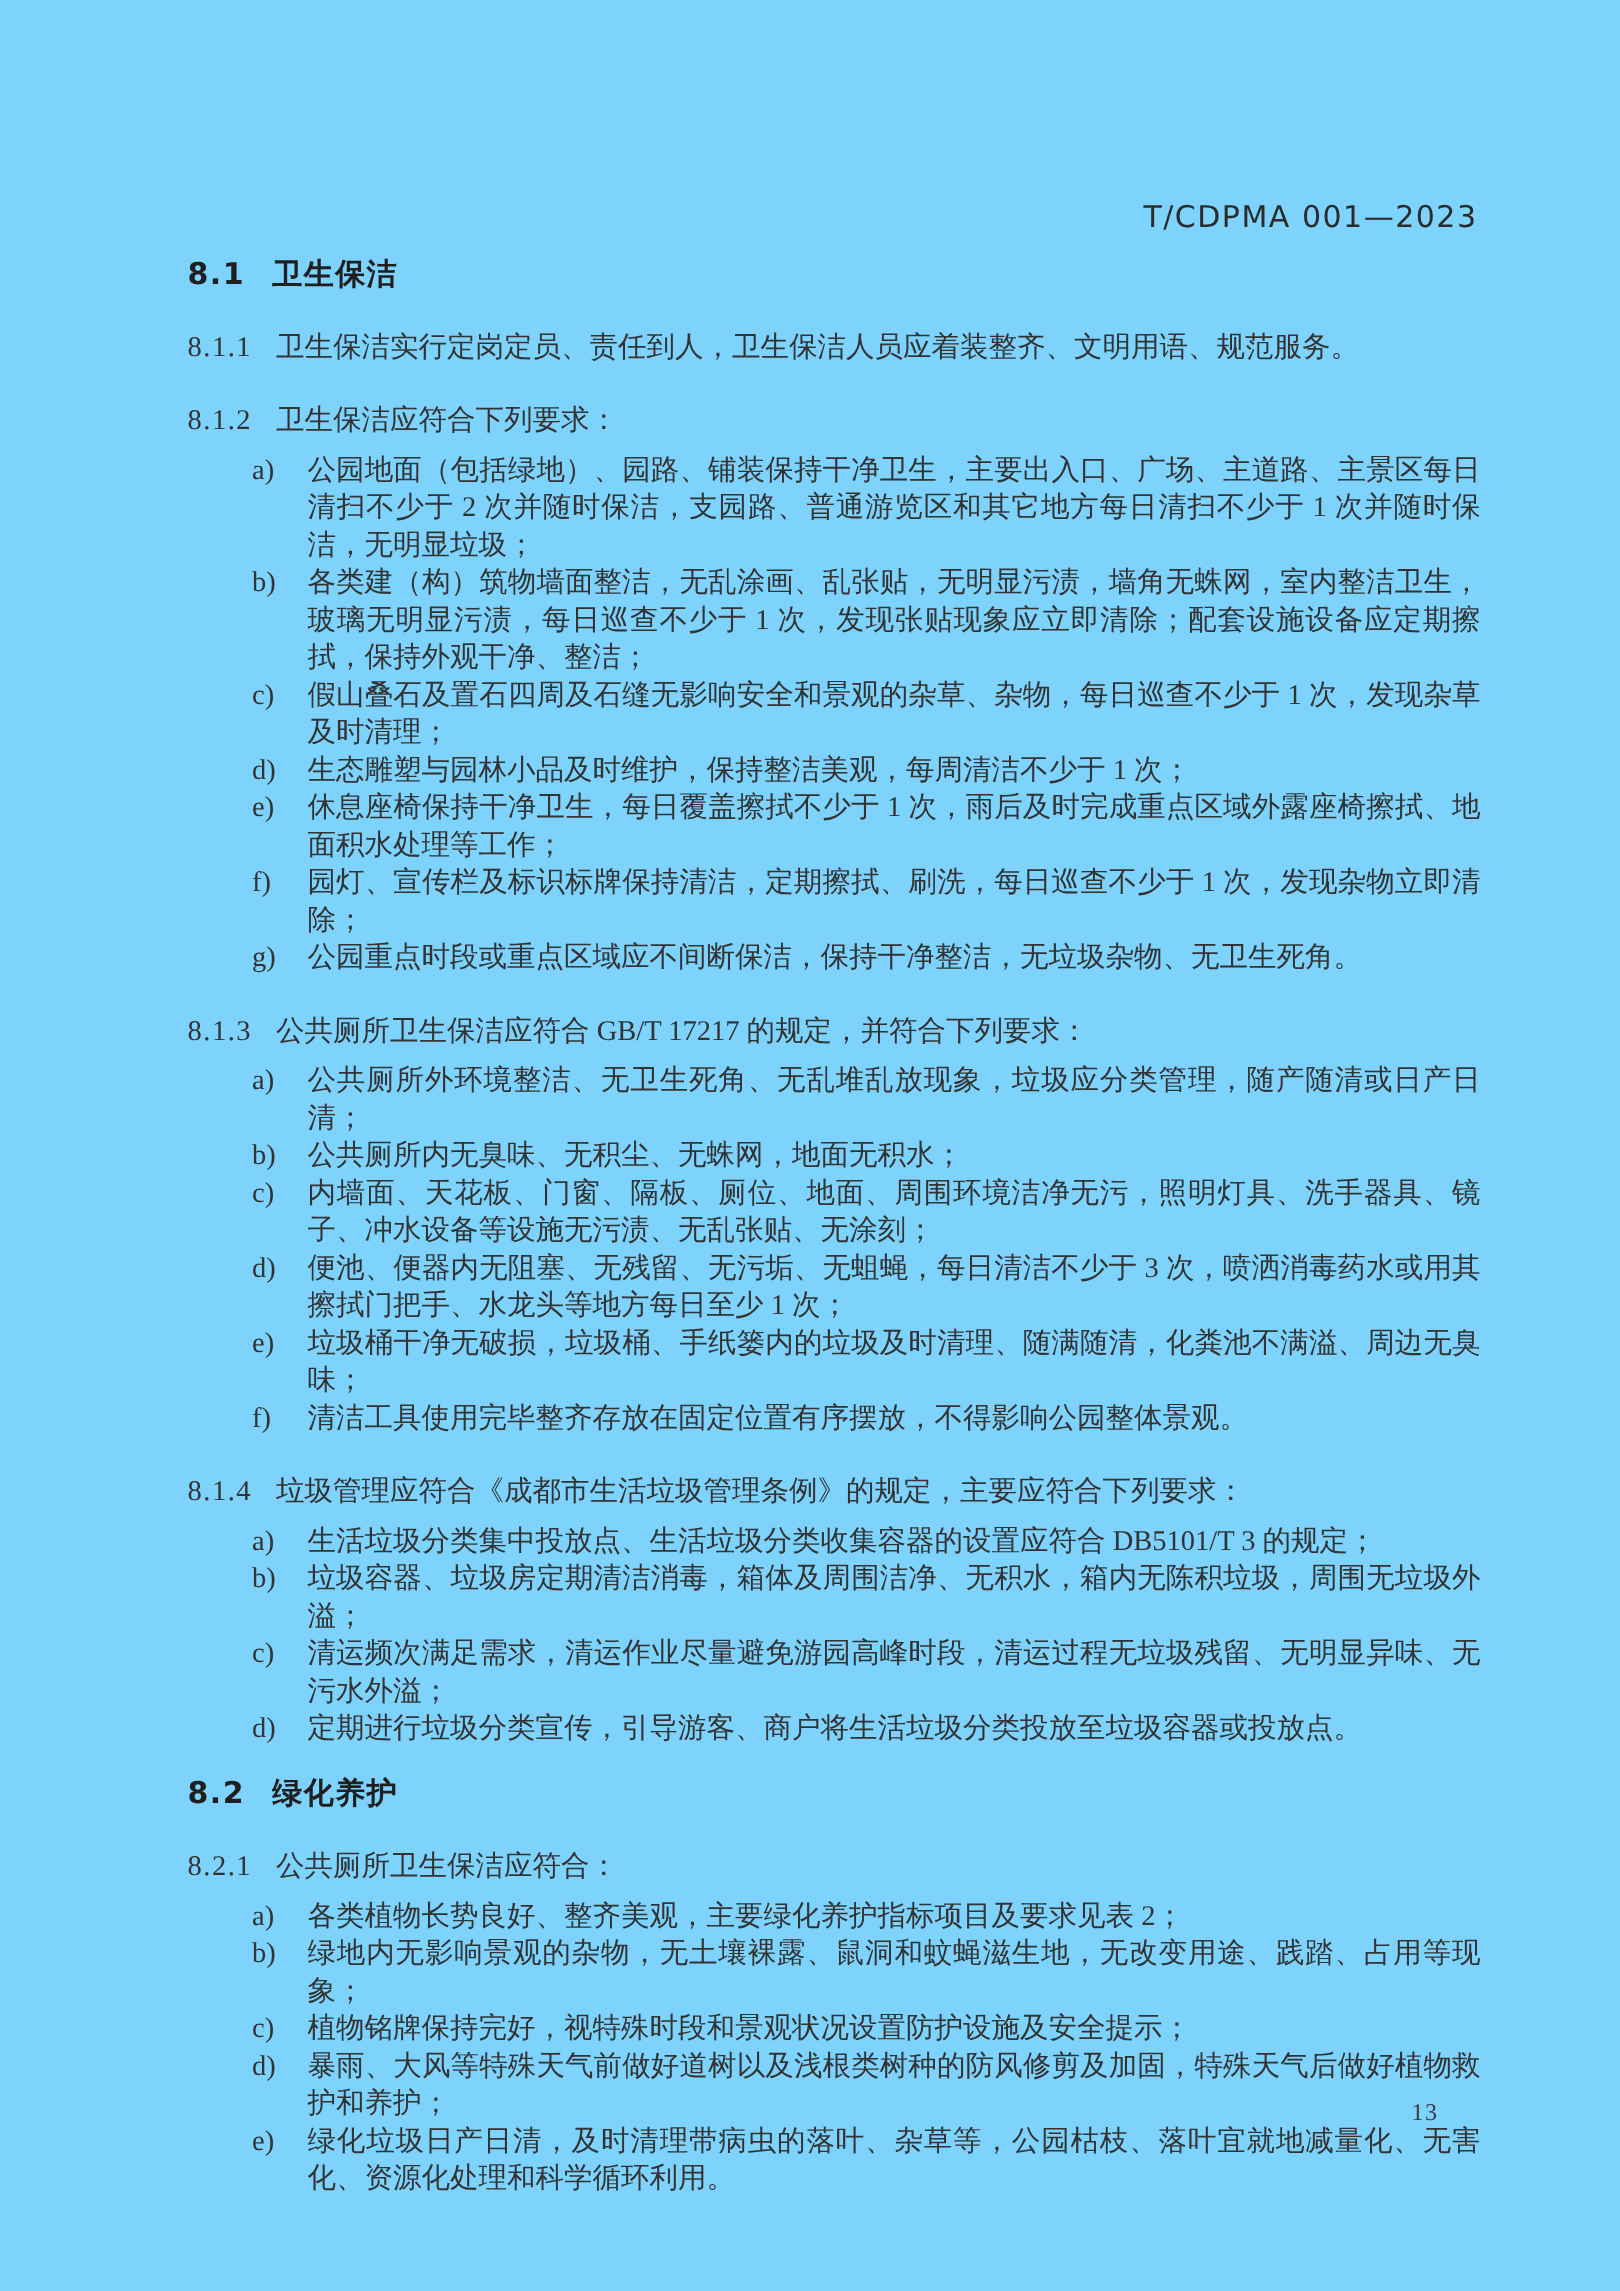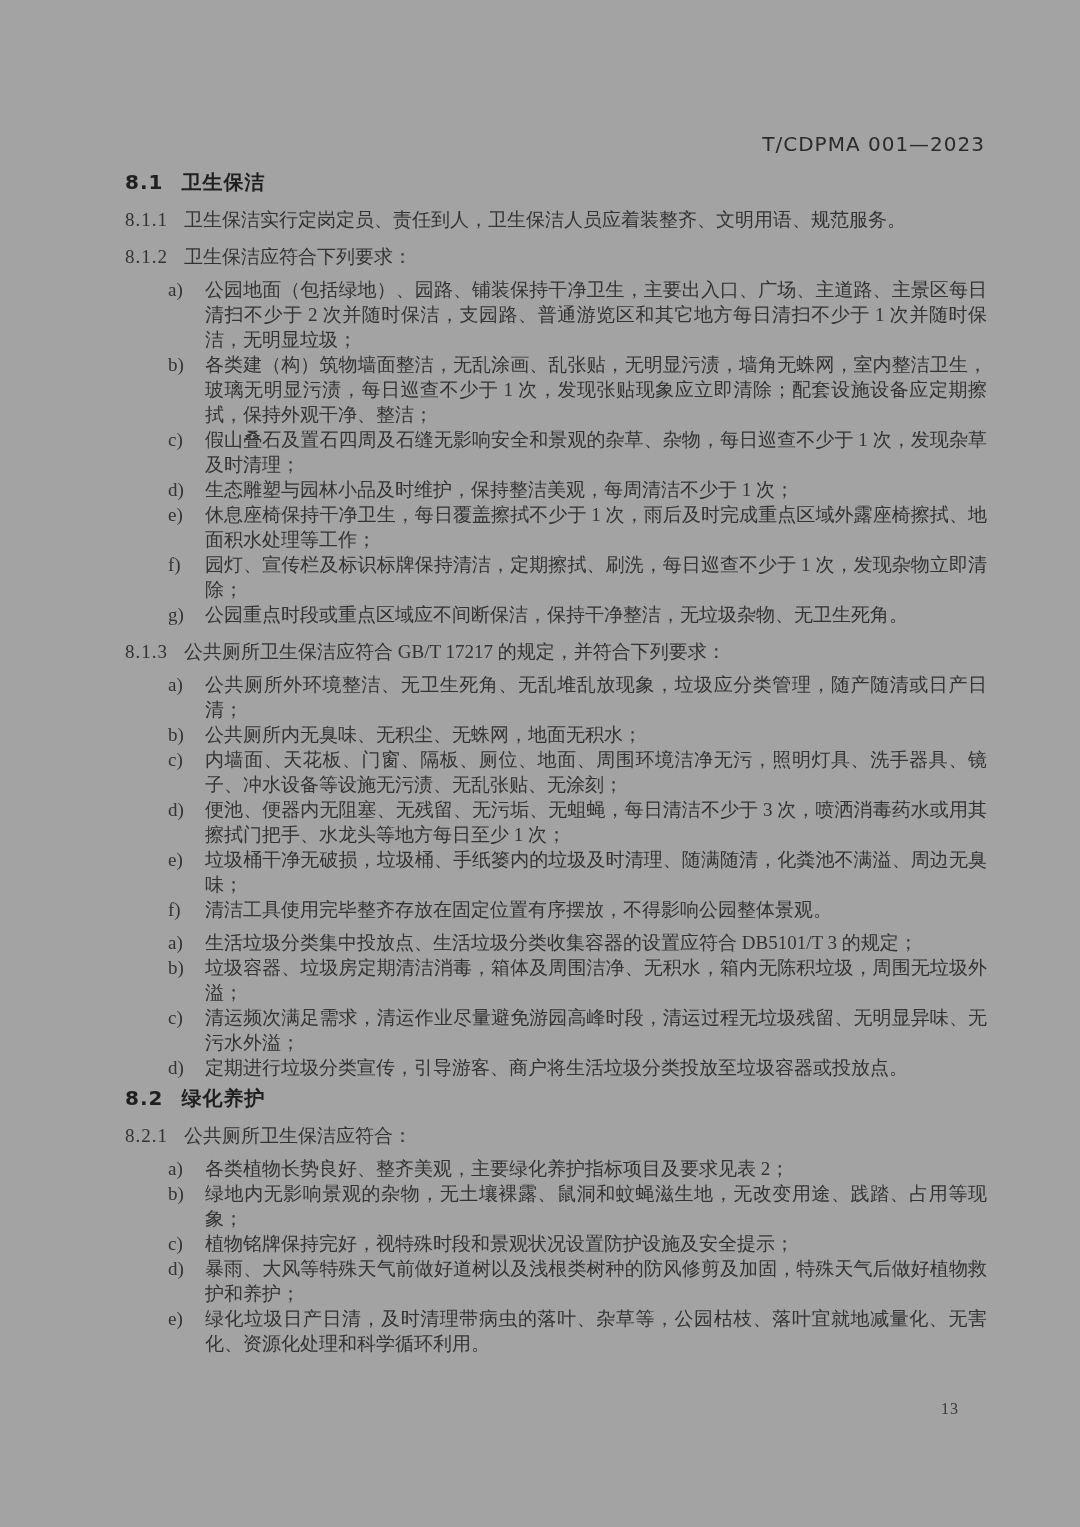--- a/index.html
+++ b/index.html
@@ -4,21 +4,21 @@
 <style>
   html, body {
     margin: 0;
     padding: 0;
     background: #ffffff;
   }
   .page {
     position: relative;
     width: 1080px;
     height: 1527px;
-    background: #a3a3a3;
+    background: #7dd3fc;
     overflow: hidden;
     font-family: "Liberation Serif", "DejaVu Serif", serif;
     color: #333333;
   }
   .doc-header {
     position: absolute;
     top: 132px;
     right: 95px;
     font-family: "DejaVu Sans", "Liberation Sans", sans-serif;
     font-size: 20px;
@@ -29,42 +29,42 @@
     position: absolute;
     top: 170px;
     left: 125px;
     width: 862px;
     font-size: 19px;
     line-height: 25px;
   }
   .h2 {
     display: flex;
     align-items: baseline;
-    margin-top: 6px;
+    margin-top: 18px;
     font-weight: bold;
     color: #1f1f1f;
     font-size: 20px;
     line-height: 25px;
   }
   .h2 .num {
     font-family: "DejaVu Sans", "Liberation Sans", sans-serif;
     font-weight: bold;
     margin-right: 18px;
     letter-spacing: 1px;
   }
   .h2 .ttl {
     font-family: "DejaVu Sans", "Liberation Sans", sans-serif;
     font-weight: bold;
     letter-spacing: 1px;
   }
   .h2:first-child { margin-top: 0; align-items: flex-end; }
   .para {
     display: flex;
     align-items: flex-end;
-    margin-top: 12px;
+    margin-top: 24px;
   }
   .para .num {
     flex: 0 0 auto;
     margin-right: 16px;
     letter-spacing: 1px;
   }
   .para .txt {
     flex: 1 1 auto;
   }
   ul.clause-list {
@@ -186,20 +186,24 @@
     <span class="li-label">e)</span>
     <span class="li-text">垃圾桶干净无破损，垃圾桶、手纸篓内的垃圾及时清理、随满随清，化粪池不满溢、周边无臭味；</span>
   </li>
 
   <li>
     <span class="li-label">f)</span>
     <span class="li-text">清洁工具使用完毕整齐存放在固定位置有序摆放，不得影响公园整体景观。</span>
   </li>
 </ul>
 
+    <div class="para">
+      <span class="num">8.1.4</span>
+      <span class="txt">垃圾管理应符合《成都市生活垃圾管理条例》的规定，主要应符合下列要求：</span>
+    </div>
 
     <ul class="clause-list">
   <li>
     <span class="li-label">a)</span>
     <span class="li-text">生活垃圾分类集中投放点、生活垃圾分类收集容器的设置应符合 DB5101/T 3 的规定；</span>
   </li>
 
   <li>
     <span class="li-label">b)</span>
     <span class="li-text">垃圾容器、垃圾房定期清洁消毒，箱体及周围洁净、无积水，箱内无陈积垃圾，周围无垃圾外溢；</span>

